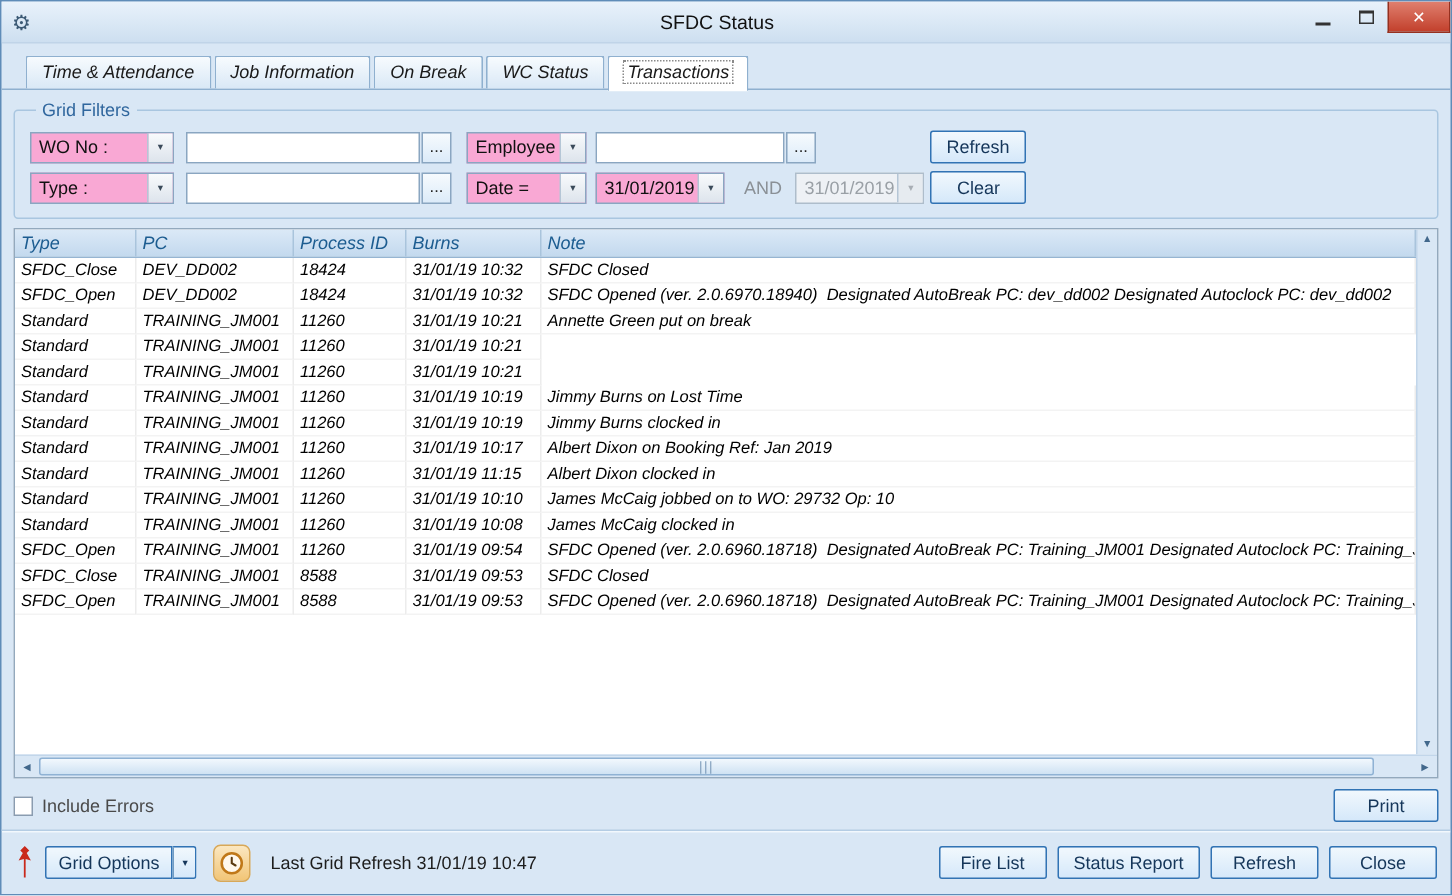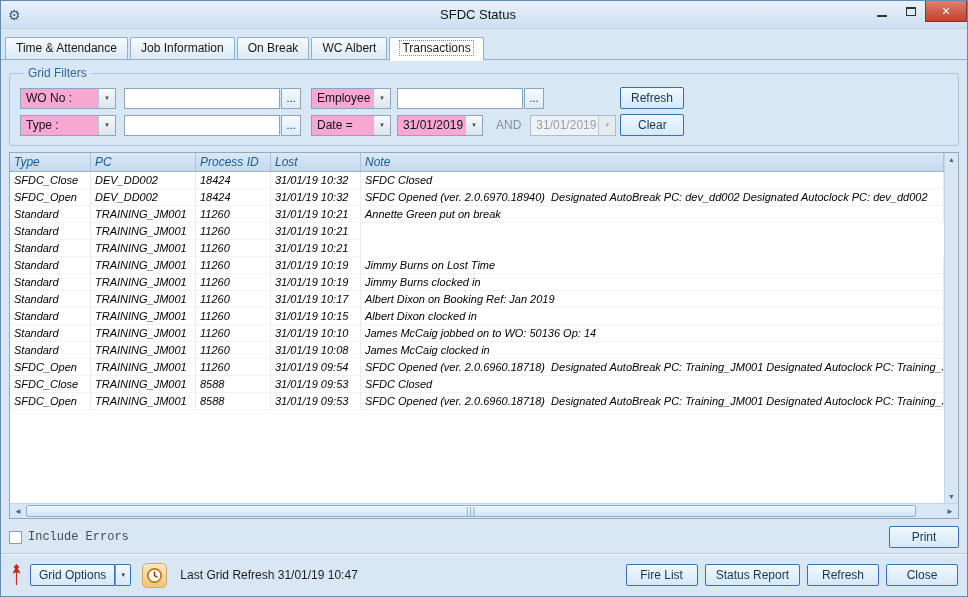--- a/index.html
+++ b/index.html
@@ -16,22 +16,22 @@
   .app-icon { margin-left:7px; font-size:14px; color:#3c5a75; width:18px; z-index:2; }
   .win-title { position:absolute; left:0; right:12px; text-align:center; font-size:13px; color:#111; }
   .win-controls { margin-left:auto; display:flex; height:100%; align-items:flex-start; z-index:2; }
   .win-btn { width:29px; height:21px; display:flex; align-items:center; justify-content:center; cursor:default; }
   .glyph-min { width:10px; height:2px; background:#333; margin-top:8px; }
   .glyph-max { width:10px; height:9px; border:1px solid #333; border-top-width:2px; }
   .win-btn.close { width:42px; background:linear-gradient(#e0806f,#c2402c);
                    border:1px solid #96301f; border-top:none; color:#fff; font-size:14px; line-height:1; }
 
   
-  .tabstrip { display:flex; align-items:flex-start; padding:8px 0 0 4px; height:31px;
-              border-bottom:1px solid #8fb0cf; flex:none; }
+  .tabstrip { display:flex; align-items:flex-start; padding:8px 0 0 16px; height:31px;
+              border-bottom:1px solid #8fb0cf; flex:none;font-style:italic; }
   .tab { height:22px; padding:3px 10px 0; margin-right:2px;
          background:linear-gradient(#f7fbfe,#d9e8f6); border:1px solid #8fb0cf; border-bottom:none;
          border-radius:2px 2px 0 0; font-size:12px; color:#1a1a1a; white-space:nowrap; cursor:default; }
   .tab.active { background:#fff; height:24px; margin-bottom:-1px; border-bottom:1px solid #fff; z-index:3; }
   .tab.active .tab-label { outline:1px dotted #8a8a8a; padding:0 2px; }
 
   
   .filters { margin:6px 8px 0; border:1px solid #a9c6e0; border-radius:3px;
              padding:2px 10px 9px; flex:none; }
   .filters legend { font-size:12px; color:#30679e; padding:0 4px; margin-left:4px; }
@@ -81,21 +81,21 @@
              display:flex; align-items:center; font-size:8px; color:#42688c; }
   .hs-arrow { width:16px; text-align:center; flex:none; }
   .hs-thumb { flex:1; height:12px; margin-right:26px;
               background:linear-gradient(#f2f8fd,#cfe2f3); border:1px solid #8fb2d4; border-radius:2px;
               display:flex; align-items:center; justify-content:center; }
   .grip { color:#7d9cba; font-size:9px; letter-spacing:1px; line-height:8px; }
 
   
   .footrow { display:flex; align-items:center; margin:7px 8px 5px; flex:none; }
   .checkbox { width:13px; height:13px; background:#fff; border:1px solid #8a9cb0; margin-right:6px; flex:none; }
-  .chk-label { font-size:12px; color:#4a4a4a;font-family:Liberation Mono, monospace; }
+  .chk-label { font-size:12px; color:#4a4a4a; }
   .print-btn { margin-left:auto; width:70px; }
 
   
   .bottombar { height:43px; border-top:1px solid #b5cde4; box-shadow:inset 0 1px 0 #f2f8fd;
                display:flex; align-items:center; padding:0 9px; flex:none; }
   .split-btn { display:flex; margin-left:7px; }
   .split-main { border-radius:2px 0 0 2px; padding:0 8px; }
   .split-arrow { width:16px; padding:0; border-left:1px solid #6f9cc4; border-radius:0 2px 2px 0; font-size:7px; }
   .clock-badge { width:25px; height:25px; margin-left:11px; border-radius:5px; flex:none;
                  background:linear-gradient(#fbe7c0,#f2c576); border:1px solid #d8a858;
@@ -122,21 +122,21 @@
       <div class="win-btn close">
           <span>×</span>
         </div>
     </div>
   </div>
 
   <div class="tabstrip">
     <div class="tab"><span class="tab-label">Time &amp; Attendance</span></div>
     <div class="tab"><span class="tab-label">Job Information</span></div>
     <div class="tab"><span class="tab-label">On Break</span></div>
-    <div class="tab"><span class="tab-label">WC Albert</span></div>
+    <div class="tab"><span class="tab-label">WC Status</span></div>
     <div class="tab active"><span class="tab-label">Transactions</span></div>
   </div>
 
   <fieldset class="filters">
     <legend>Grid Filters</legend>
 
     <div class="frow">
       <div class="combo w96">
         <span class="combo-text">WO No :</span>
         <span class="combo-btn">▾</span>
@@ -176,21 +176,21 @@
     </div>
   </fieldset>
 
   <div class="grid">
     <div class="grid-main">
       <div class="grid-cols">
         <div class="grid-header">
           <div class="hcell c0">Type</div>
           <div class="hcell c1">PC</div>
           <div class="hcell c2">Process ID</div>
-          <div class="hcell c3">Lost</div>
+          <div class="hcell c3">Burns</div>
           <div class="hcell c4">Note</div>
         </div>
         <div class="grid-body">
 
             <div class="grid-row">
               <div class="cell c0">SFDC_Close</div>
               <div class="cell c1">DEV_DD002</div>
               <div class="cell c2">18424</div>
               <div class="cell c3">31/01/19 10:32</div>
               <div class="cell c4">SFDC Closed</div>
@@ -247,30 +247,30 @@
               <div class="cell c1">TRAINING_JM001</div>
               <div class="cell c2">11260</div>
               <div class="cell c3">31/01/19 10:17</div>
               <div class="cell c4">Albert Dixon on Booking Ref: Jan 2019</div>
             </div>
 
             <div class="grid-row">
               <div class="cell c0">Standard</div>
               <div class="cell c1">TRAINING_JM001</div>
               <div class="cell c2">11260</div>
-              <div class="cell c3">31/01/19 10:15</div>
+              <div class="cell c3">31/01/19 11:15</div>
               <div class="cell c4">Albert Dixon clocked in</div>
             </div>
 
             <div class="grid-row">
               <div class="cell c0">Standard</div>
               <div class="cell c1">TRAINING_JM001</div>
               <div class="cell c2">11260</div>
               <div class="cell c3">31/01/19 10:10</div>
-              <div class="cell c4">James McCaig jobbed on to WO: 50136 Op: 14</div>
+              <div class="cell c4">James McCaig jobbed on to WO: 29732 Op: 10</div>
             </div>
 
             <div class="grid-row">
               <div class="cell c0">Standard</div>
               <div class="cell c1">TRAINING_JM001</div>
               <div class="cell c2">11260</div>
               <div class="cell c3">31/01/19 10:08</div>
               <div class="cell c4">James McCaig clocked in</div>
             </div>
 

